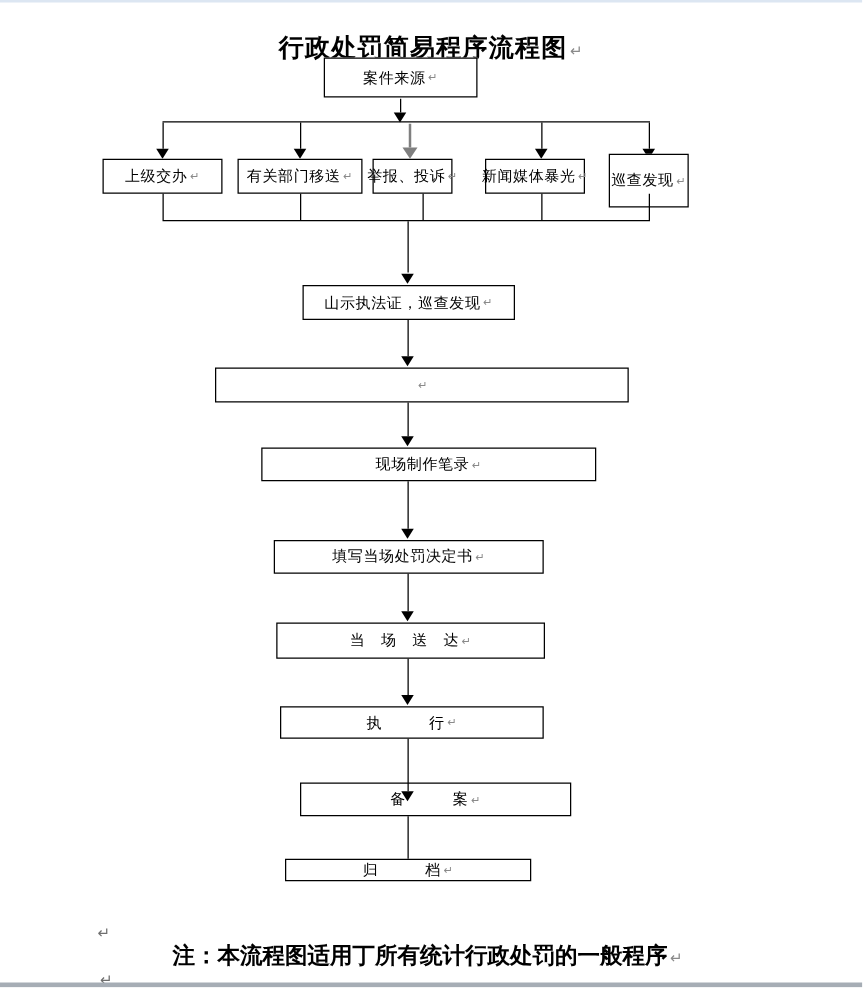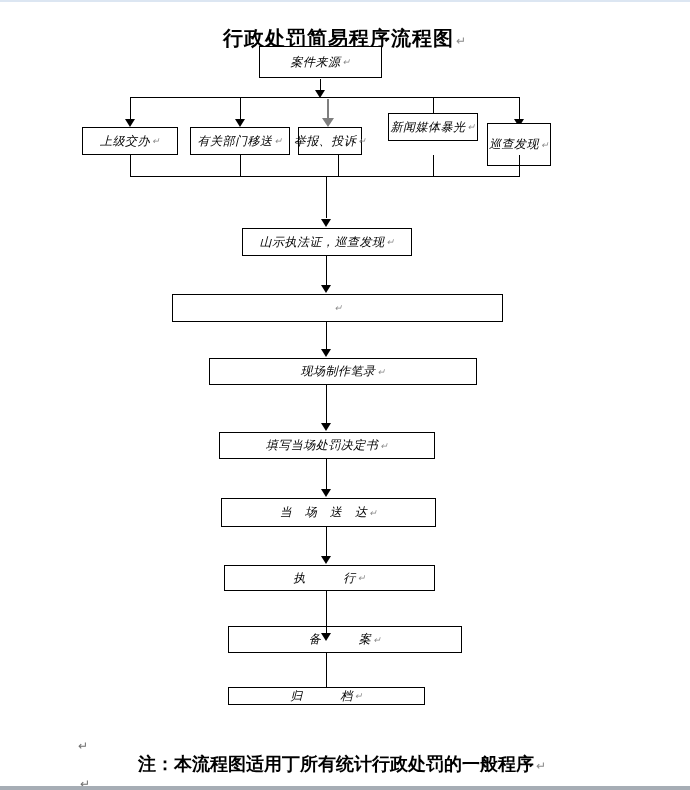--- a/index.html
+++ b/index.html
@@ -14,21 +14,21 @@
     position:absolute; left:0; top:6px; width:100%; text-align:center;
     font-size:20px; font-weight:bold; letter-spacing:1px; white-space:nowrap;margin-top:19px;
   }
   .doc-note {
     position:absolute; left:138px; top:752px;
     font-size:18px; font-weight:bold; white-space:nowrap;
   }
   .node {
     position:absolute; box-sizing:border-box; border:1px solid var(--line,#000);
     background:#fff; display:flex; align-items:center; justify-content:center;
-    font-size:12px; letter-spacing:0.5px; white-space:nowrap;font-style:italic;
+    font-size:12px; letter-spacing:0.5px; white-space:nowrap;
   }
   .vline { position:absolute; width:1px; background:var(--line,#000); }
   .vline.gray { width:2px; background:var(--accent-arrow,#7f7f7f); }
   .hline { position:absolute; height:1px; background:var(--line,#000); }
   .ah {
     position:absolute; width:0; height:0;
     border-left:5px solid transparent; border-right:5px solid transparent;
     border-top:8px solid var(--line,#000);
   }
   .ah.gray {
@@ -73,21 +73,21 @@
       <span class="mark">↵</span>
     </div>
   <div class="node" style="left:190px;top:127px;width:100px;height:28px">
       <span>有关部门移送</span>
       <span class="mark">↵</span>
     </div>
   <div class="node" style="left:298px;top:127px;width:64px;height:28px">
       <span>举报、投诉</span>
       <span class="mark">↵</span>
     </div>
-  <div class="node" style="left:388px;top:113px;width:90px;height:28px">
+  <div class="node" style="left:388px;top:127px;width:80px;height:28px">
       <span>新闻媒体暴光</span>
       <span class="mark">↵</span>
     </div>
   <div class="node" style="left:487px;top:123px;width:64px;height:43px">
       <span>巡查发现</span>
       <span class="mark">↵</span>
     </div>
 
   <div class="vline" style="left:130px;top:155px;height:21px"></div>
   <div class="vline" style="left:240px;top:155px;height:21px"></div>
@@ -130,21 +130,21 @@
       <span class="mark">↵</span>
     </div>
   <div class="vline" style="left:326px;top:527px;height:29px"></div>
   <div class="ah" style="left:321px;top:556px"></div>
 
   <div class="node" style="left:224px;top:565px;width:211px;height:26px">
       <span>执　　　行</span>
       <span class="mark">↵</span>
     </div>
 
-  <div class="node" style="left:228px;top:626px;width:234px;height:27px">
+  <div class="node" style="left:240px;top:626px;width:217px;height:27px">
       <span>备　　　案</span>
       <span class="mark">↵</span>
     </div>
   <div class="vline" style="left:326px;top:591px;height:42px"></div>
   <div class="ah" style="left:321px;top:633px"></div>
   <div class="vline" style="left:326px;top:653px;height:38px"></div>
   <div class="ah" style="left:321px;top:691px"></div>
 
   <div class="node" style="left:228px;top:687px;width:197px;height:18px">
       <span>归　　　档</span>

